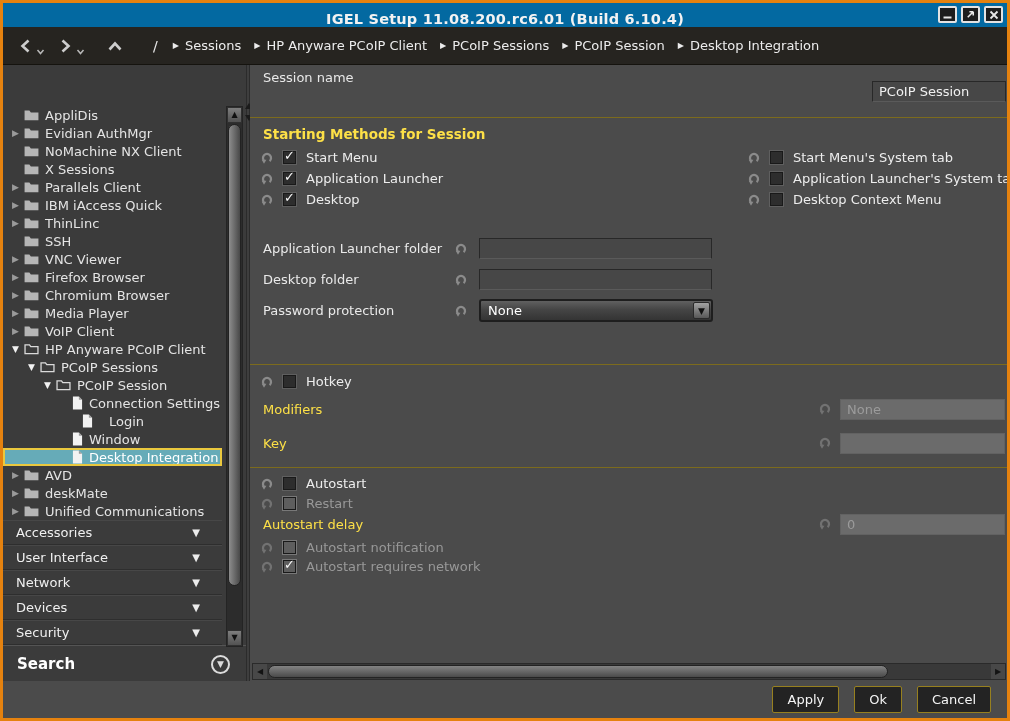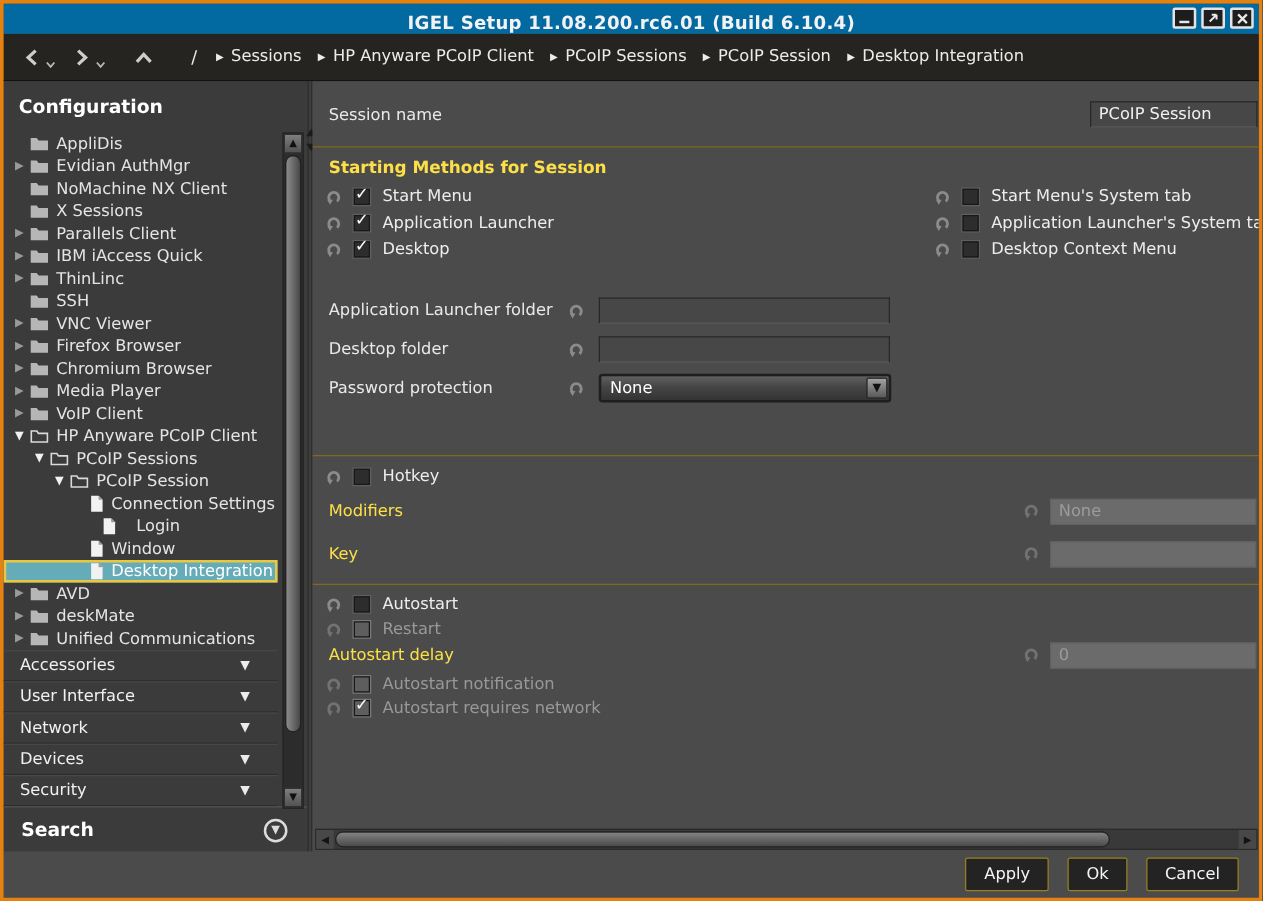--- a/index.html
+++ b/index.html
@@ -90,21 +90,21 @@
   }
   
   .splitter { width:4px; flex:0 0 auto; background:#3e3e3e; border-left:1px solid #2b2b2b; border-right:1px solid #2b2b2b; position:relative; }
   .split-arrow { position:absolute; left:-2px; width:0; height:0; }
   .sa-up   { top:38px;  border-left:4px solid transparent; border-right:4px solid transparent; border-bottom:6px solid #1b1b1b; }
   .sa-down { top:50px;  border-left:4px solid transparent; border-right:4px solid transparent; border-top:6px solid #1b1b1b; }
   
   .main { flex:1; position:relative; background:#4b4b4b; overflow:hidden; }
   .olive-line { position:absolute; left:0; right:0; border-top:1px solid #7c6b1d; }
   .session-row { position:absolute; top:0; left:0; right:0; height:53px; border-bottom:1px solid #7c6b1d; }
-  .session-label { position:absolute; left:13px; top:20px; font-size:13px; color:#e9e9e9; }
+  .session-label { position:absolute; left:13px; top:5px; font-size:13px; color:#e9e9e9; }
   .txt-input {
     background:#474747; border:1px solid #282828; border-bottom-color:#5a5a5a;
     color:#f0f0f0; font-size:13px; font-family:"DejaVu Sans",sans-serif;
     padding:0 6px; height:21px; outline:none;
   }
   .txt-input.dis { background:#6b6b6b; border:1px solid #626262; color:#9b9b9b; }
   .session-input { position:absolute; right:1px; top:16px; width:134px; }
   .sm-heading { position:absolute; top:61px; left:13px; font-weight:bold; font-size:13.5px; color:#fde047; }
   .sm-left  { position:absolute; top:82px; left:10px; }
   .sm-right { position:absolute; top:82px; left:497px; }
@@ -264,21 +264,20 @@
         <div class="crumb">
           <span class="tri">▶</span>
           <span class="lbl">Desktop Integration</span>
         </div>
       </div>
   </div>
 
   <div class="content">
 
     <div class="sidebar">
-      <div class="sb-title">Configuration</div>
       <div class="tree" id="tree">
           <div class="tree-row" style="padding-left: 6px;">
             <span class="tw exp-c"></span>
             <span class="titem-icon">
               <svg width="15" height="12" viewBox="0 0 16 13">
                 <path d="M0.5 1.5 h5.2 l1.6 2.2 h8.2 v8.5 h-15 z" fill="#b6b6b6"></path>
               </svg>
             </span>
             <span>AppliDis</span>
           </div>

